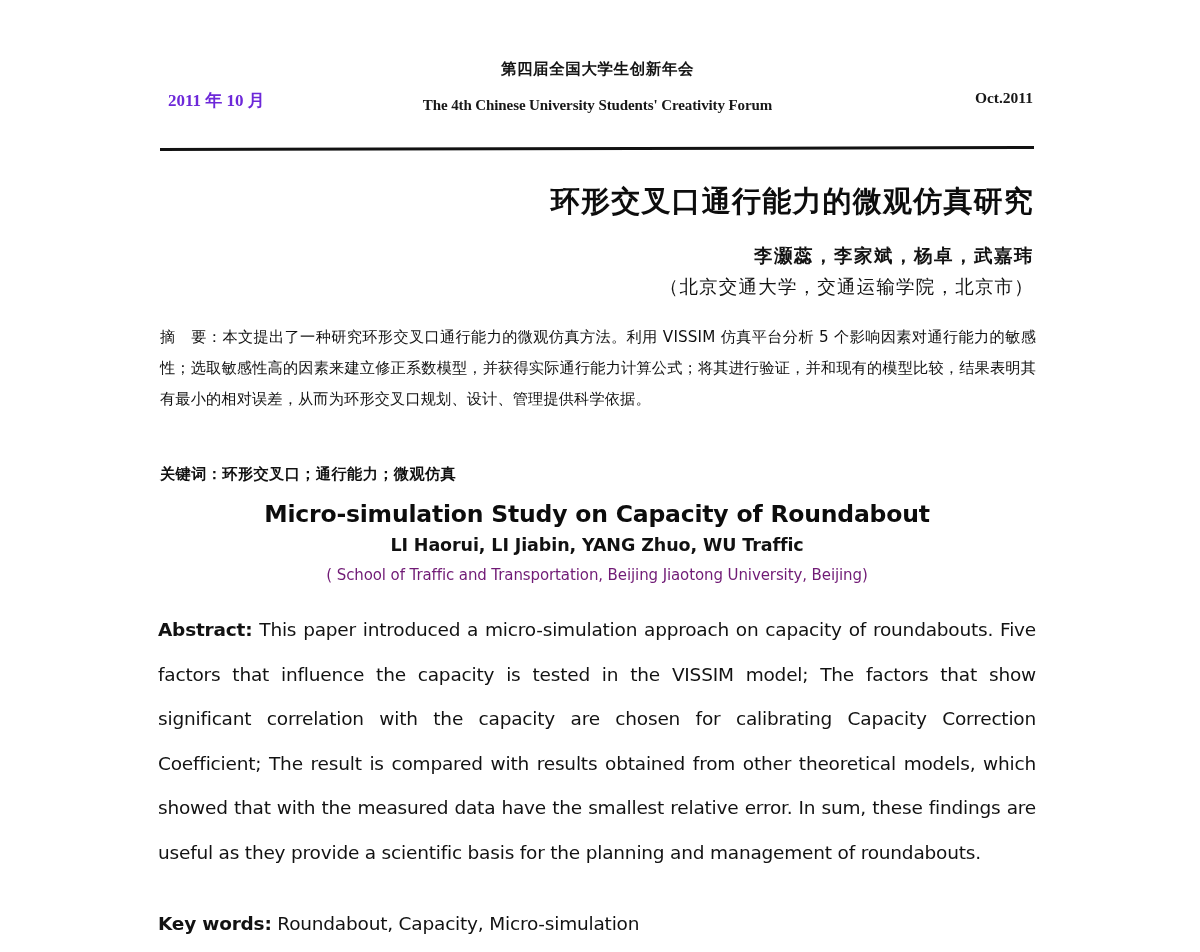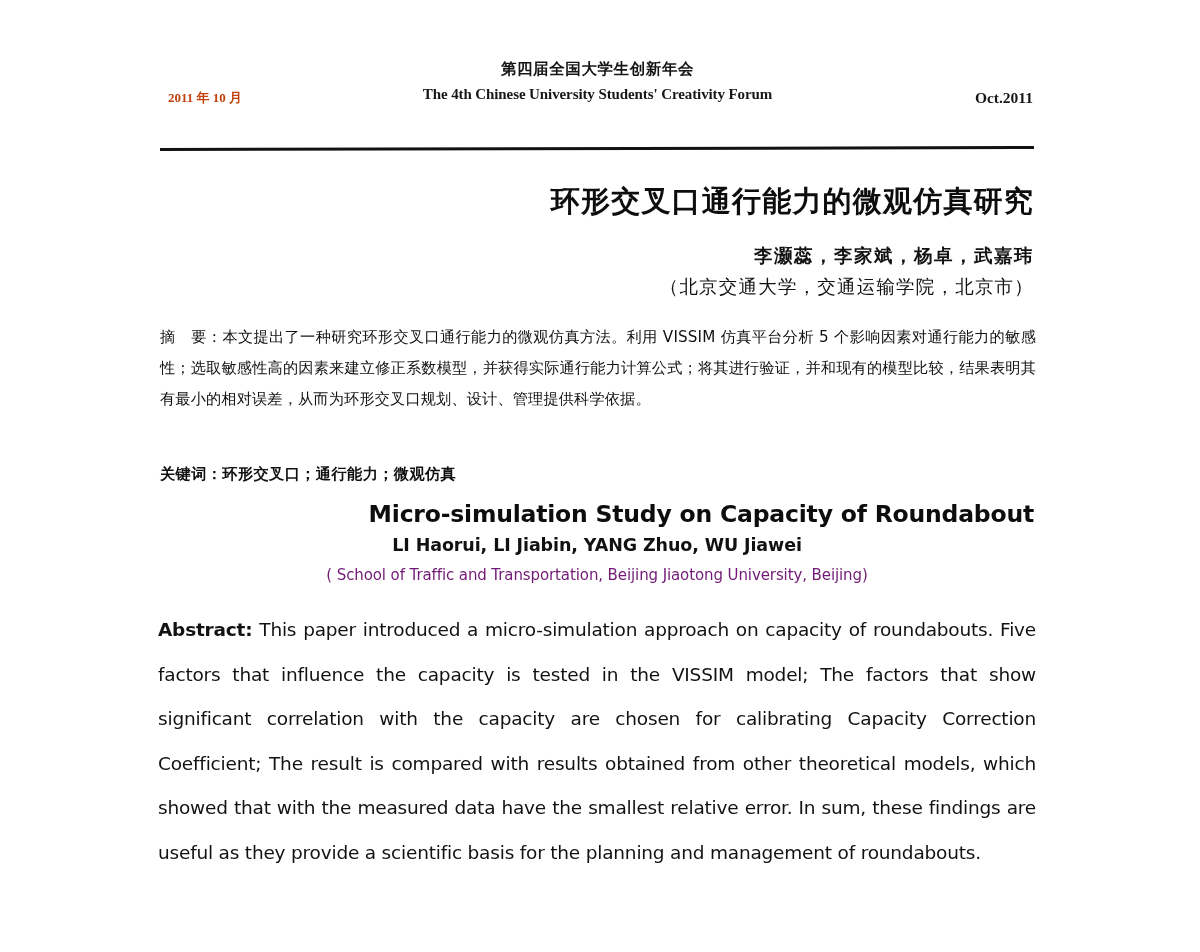--- a/index.html
+++ b/index.html
@@ -46,30 +46,30 @@
     font-weight: 700;
     letter-spacing: 0.6px;
     color: #151515;
   }
   .header-en {
     font-family: "Liberation Serif", serif;
     font-size: 15px;
     font-weight: 600;
     letter-spacing: -0.1px;
     color: #171717;
-    margin-top: 4px;
+    margin-top: 15px;
   }
   .header-left {
     position: absolute;
     left: 8px;
     top: 31px;
     font-family: "Liberation Serif", serif;
-    font-size: 13px;
-    font-weight: 600;
-    color: #c2410c;
+    font-size: 17px;
+    font-weight: 600;
+    color: #6d28d9;
     white-space: nowrap;
   }
   .header-right {
     position: absolute;
     right: 2px;
     top: 31px;
     font-family: "Liberation Serif", serif;
     font-size: 15.5px;
     font-weight: 600;
     color: #171717;
@@ -156,21 +156,20 @@
     top: 500px;
     width: 874px;
     text-align: center;
   }
   .title-en {
     font-family: "DejaVu Sans", sans-serif;
     font-size: 23.5px;
     font-weight: 700;
     letter-spacing: -0.2px;
     color: #0d0d0d;
-    text-align: right;
   }
   .authors-en {
     margin-top: 7px;
     font-family: "DejaVu Sans", sans-serif;
     font-size: 17.5px;
     font-weight: 700;
     letter-spacing: -0.1px;
     color: #111111;
   }
   .affil-en {
@@ -231,20 +230,21 @@
     <div class="authors-cn">李灏蕊，李家斌，杨卓，武嘉玮</div>
     <div class="affil-cn">（北京交通大学，交通运输学院，北京市）</div>
   </div>
 
   <div class="cn-abstract"><span class="lead">摘　要：</span><span>本文提出了一种研究环形交叉口通行能力的微观仿真方法。利用 VISSIM 仿真平台分析 5 个影响因素对通行能力的敏感性；选取敏感性高的因素来建立修正系数模型，并获得实际通行能力计算公式；将其进行验证，并和现有的模型比较，结果表明其有最小的相对误差，从而为环形交叉口规划、设计、管理提供科学依据。</span></div>
 
   <div class="cn-keywords">关键词：环形交叉口；通行能力；微观仿真</div>
 
   <div class="en-title-block">
     <div class="title-en">Micro-simulation Study on Capacity of Roundabout</div>
-    <div class="authors-en">LI Haorui, LI Jiabin, YANG Zhuo, WU Jiawei</div>
+    <div class="authors-en">LI Haorui, LI Jiabin, YANG Zhuo, WU Traffic</div>
     <div class="affil-en">( School of Traffic and Transportation, Beijing Jiaotong University, Beijing)</div>
   </div>
 
   <div class="en-abstract"><b>Abstract:</b><span> This paper introduced a micro-simulation approach on capacity of roundabouts. Five factors that influence the capacity is tested in the VISSIM model; The factors that show significant correlation with the capacity are chosen for calibrating Capacity Correction Coefficient; The result is compared with results obtained from other theoretical models, which showed that with the measured data have the smallest relative error. In sum, these findings are useful as they provide a scientific basis for the planning and management of roundabouts.</span></div>
 
+  <div class="en-keywords"><b>Key words:</b><span> Roundabout, Capacity, Micro-simulation</span></div>
 
 </div>
 
 </body></html>

